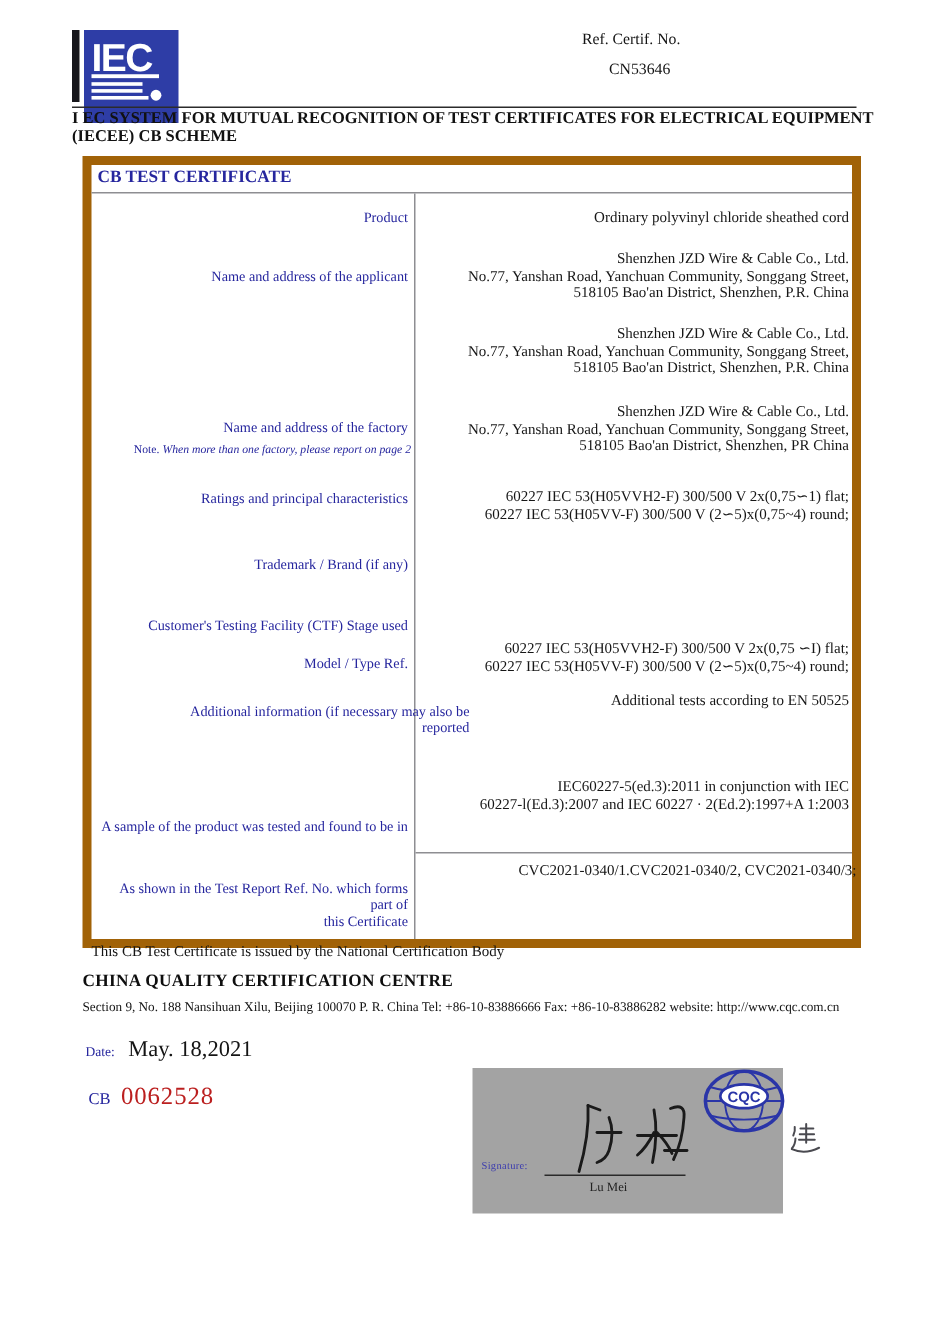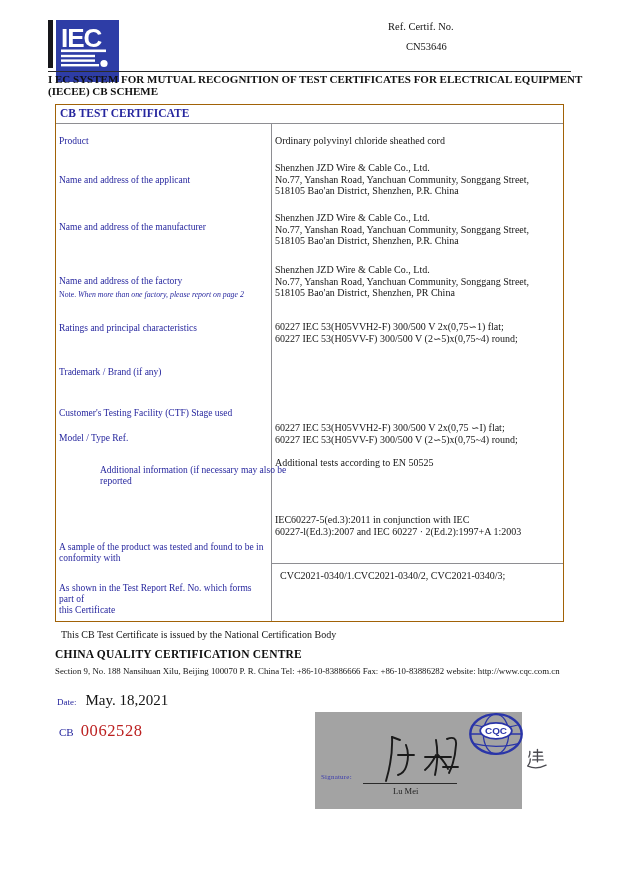--- a/index.html
+++ b/index.html
@@ -9,21 +9,21 @@
   }
   .abs{position:absolute;}
   
   .black-bar{left:48px;top:20px;width:5px;height:48px;background:#16161b;}
   .logo-box{left:56px;top:20px;width:63px;height:62px;background:#2e3da6;}
   .ref-label{left:388px;top:21px;font-size:10.5px;color:#141414;}
   .ref-number{left:406px;top:41px;font-size:10.5px;color:#141414;}
   .header-rule{left:48px;top:71px;width:523px;height:1px;background:#2b2b2b;}
   .scheme{left:48px;top:74px;width:525px;font-weight:bold;font-size:11px;line-height:11.5px;color:#111;white-space:nowrap;}
   
-  .cert-table{left:55px;top:104px;width:507px;height:516px;border:1px solid #a16207;}
+  .cert-table{left:55px;top:104px;width:507px;height:516px;border:6px solid #a16207;text-align:right;}
   .tbl-title{left:4px;top:2px;font-size:11.5px;font-weight:bold;color:#26269e;}
   .title-rule{left:0;top:18px;width:100%;height:1px;background:#8e8e92;}
   .col-divider{left:215px;top:19px;width:1px;height:497px;background:#8e8e92;}
   .cvc-rule{left:216px;top:458px;width:291px;height:1px;background:#8e8e92;}
   .lbl{left:3px;width:208px;font-size:9.5px;line-height:11px;color:#26269e;}
   .note{left:3px;width:210px;font-size:7.8px;color:#26269e;white-space:nowrap;}
   .note .it{font-style:italic;}
   .val{left:219px;width:286px;font-size:10px;line-height:11.5px;color:#161616;white-space:nowrap;}
   
   .issued-by{left:61px;top:629px;font-size:10px;color:#141414;}
@@ -68,35 +68,33 @@
     <div>(IECEE) CB SCHEME</div>
   </div>
 
   <div class="abs cert-table">
     <div class="abs tbl-title">CB TEST CERTIFICATE</div>
     <div class="abs title-rule"></div>
     <div class="abs col-divider"></div>
 
     <div class="abs lbl" style="top:31px;">Product</div>
     <div class="abs lbl" style="top:70px;">Name and address of the applicant</div>
-    <div class="abs lbl" style="top:117px;">Name and address of the manufacturer</div>
     <div class="abs lbl" style="top:171px;">Name and address of the factory</div>
     <div class="abs note" style="top:185px;">
       <span>Note. </span><span class="it">When more than one factory, please report on page 2</span>
     </div>
     <div class="abs lbl" style="top:218px;">Ratings and principal characteristics</div>
     <div class="abs lbl" style="top:262px;">Trademark / Brand (if any)</div>
     <div class="abs lbl" style="top:303px;">Customer's Testing Facility (CTF) Stage used</div>
     <div class="abs lbl" style="top:328px;">Model / Type Ref.</div>
     <div class="abs lbl" style="top:360px;margin-left:41px;">
       <div>Additional information (if necessary may also be reported</div>
     </div>
     <div class="abs lbl" style="top:437px;">
       <div>A sample of the product was tested and found to be in</div>
-      <div>conformity with</div>
     </div>
     <div class="abs lbl" style="top:478px;">
       <div>As shown in the Test Report Ref. No. which forms part of</div>
       <div>this Certificate</div>
     </div>
 
     <div class="abs val" style="top:30px;">Ordinary polyvinyl chloride sheathed cord</div>
     <div class="abs val" style="top:57px;">
       <div>Shenzhen JZD Wire &amp; Cable Co., Ltd.</div>
       <div>No.77, Yanshan Road, Yanchuan Community, Songgang Street,</div>

